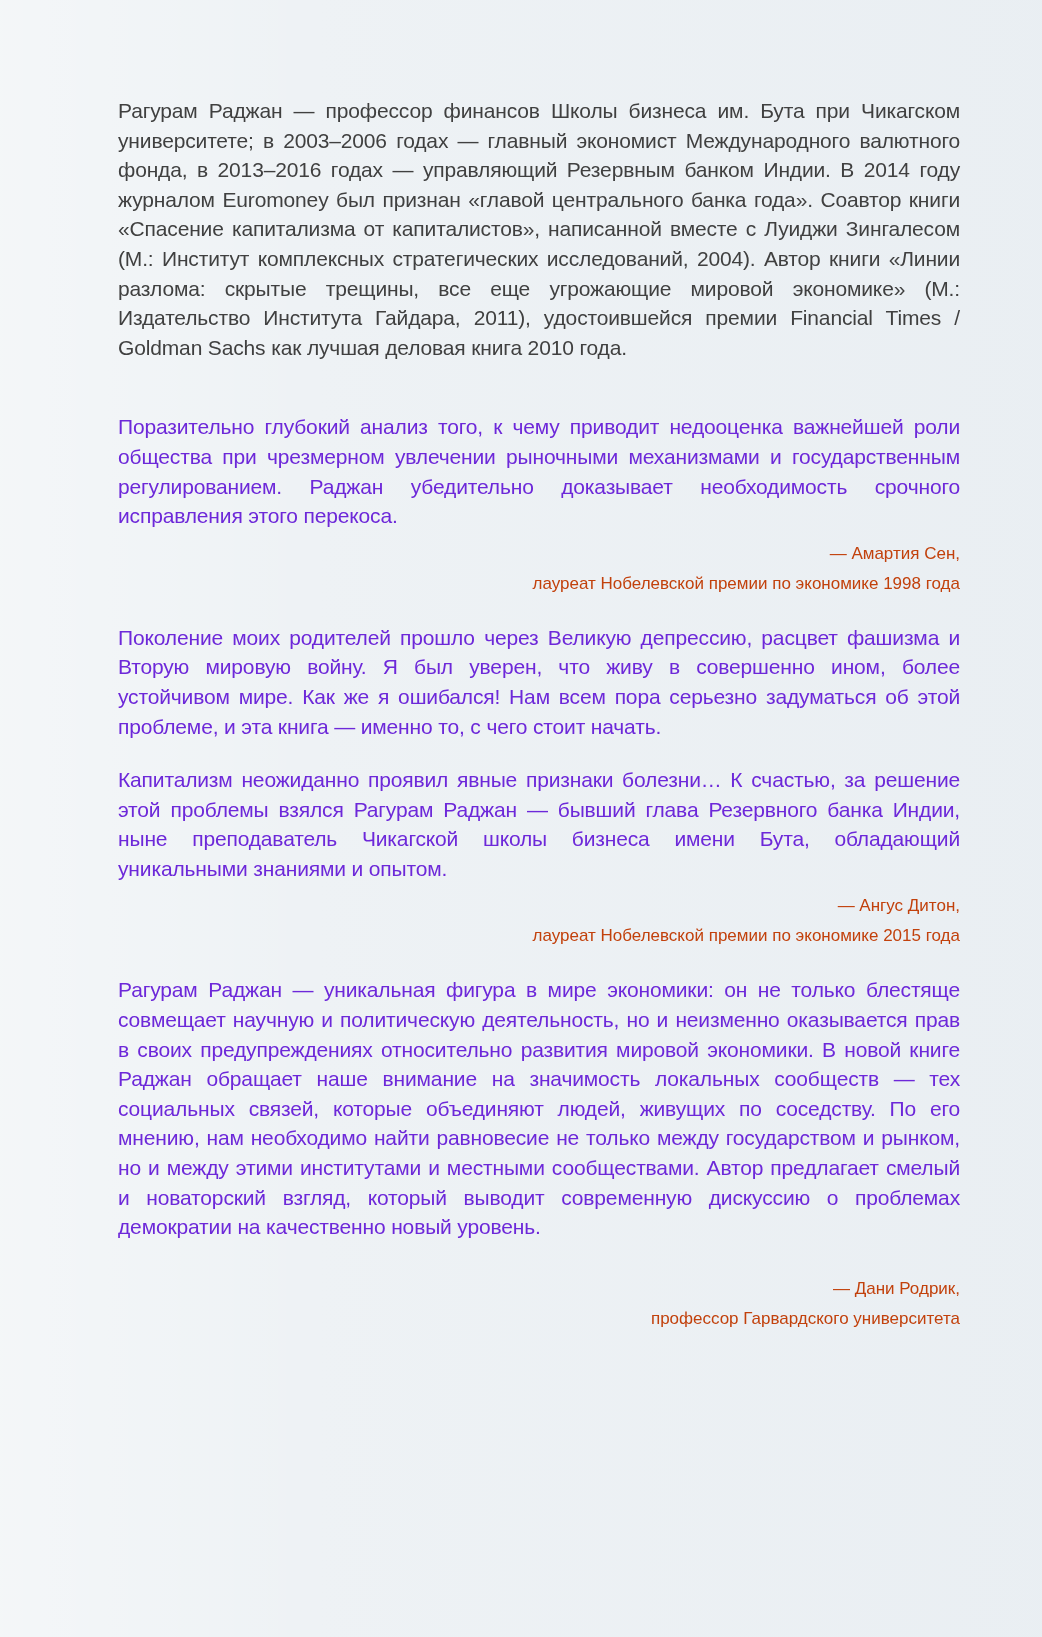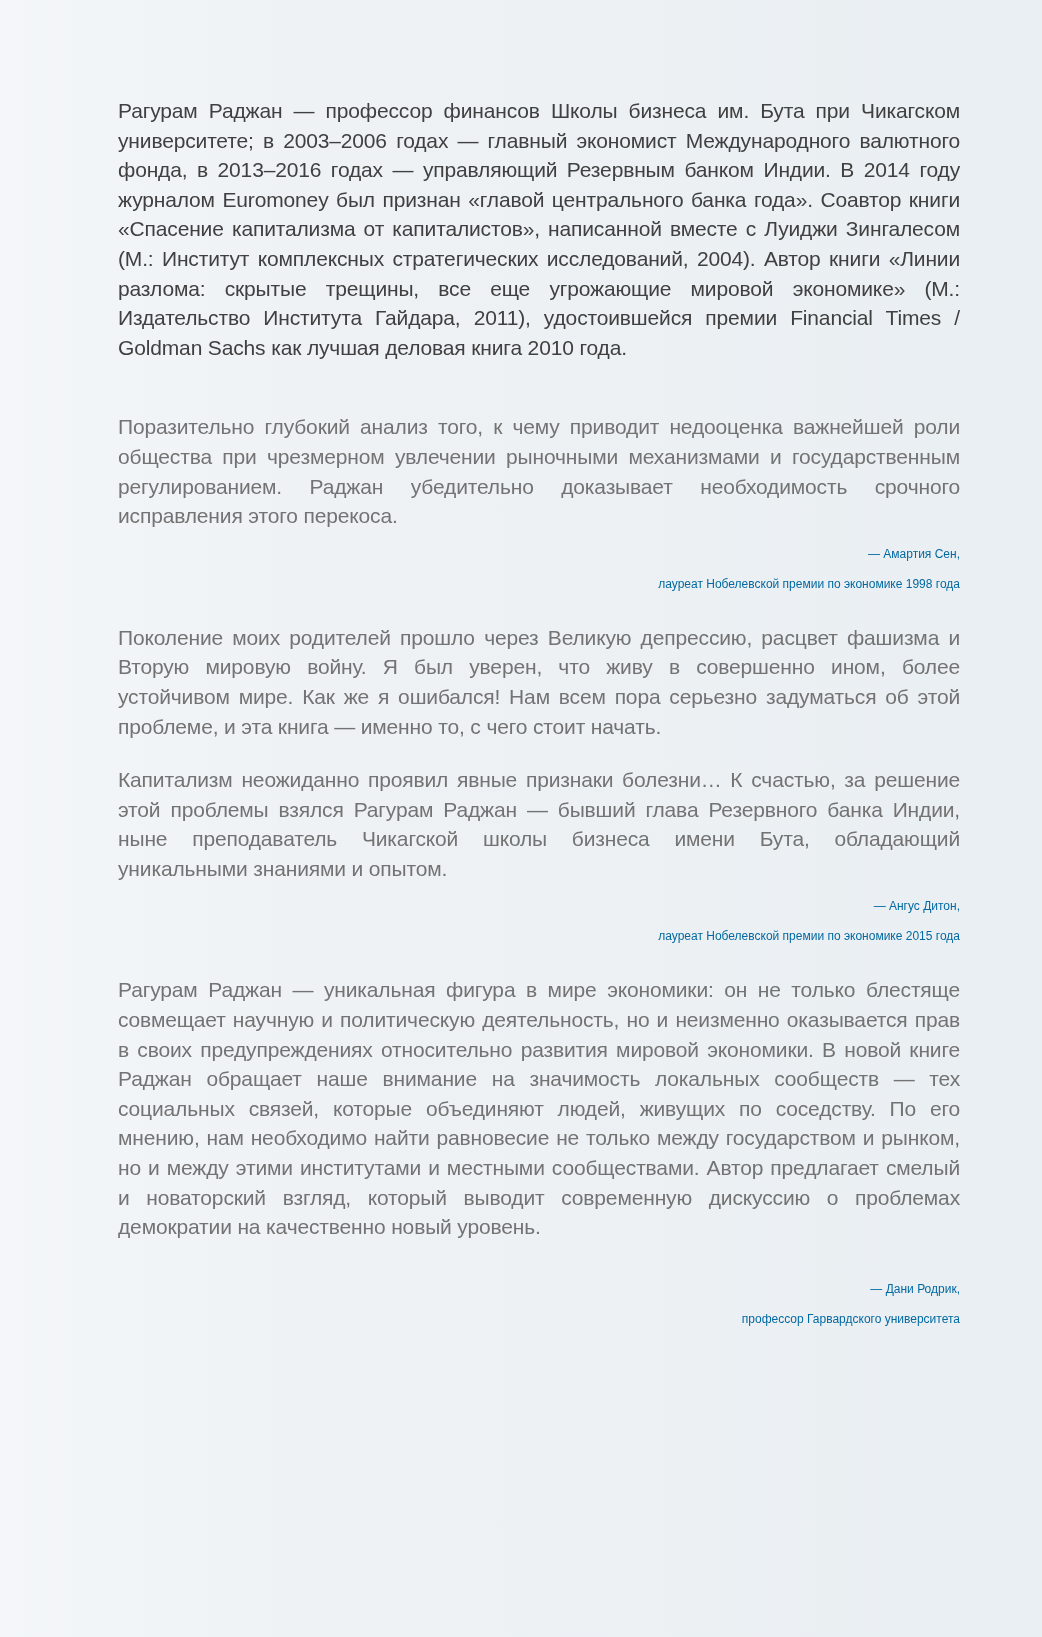--- a/index.html
+++ b/index.html
@@ -34,28 +34,28 @@
     hyphens: manual;
   }
   .bio {
     margin-bottom: 50px;
     color: #404040;
   }
   .quote-block {
     margin-bottom: 24px;
   }
   .quote-block .para {
-    color: #737373;
+    color: #6d28d9;
   }
   .attribution {
     text-align: right;
     margin-top: 8px;
-    font-size: 12px;
+    font-size: 17px;
     line-height: 30px;
-    color: #0369a1;
+    color: #c2410c;
   }
   .attribution .author,
   .attribution .title {
     display: block;
   }
   .q1 { margin-top: 0; }
   .q4 .attribution { margin-top: 32px; }
 </style>
 </head>
 <body>

